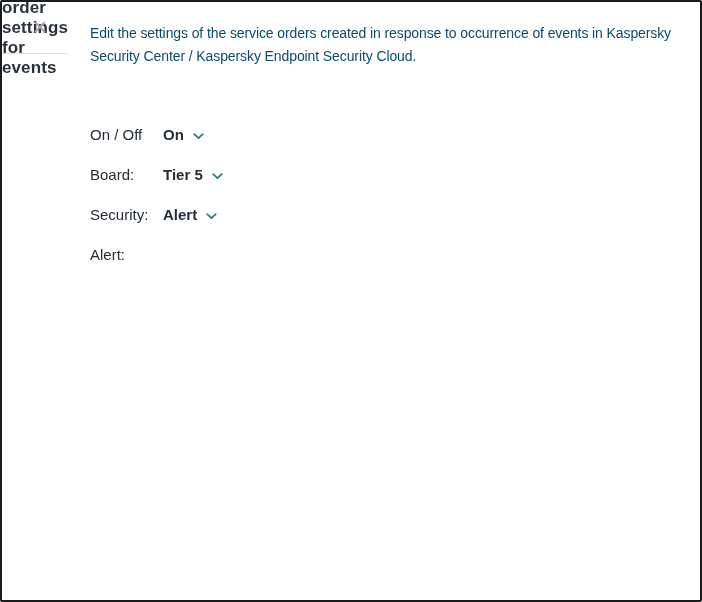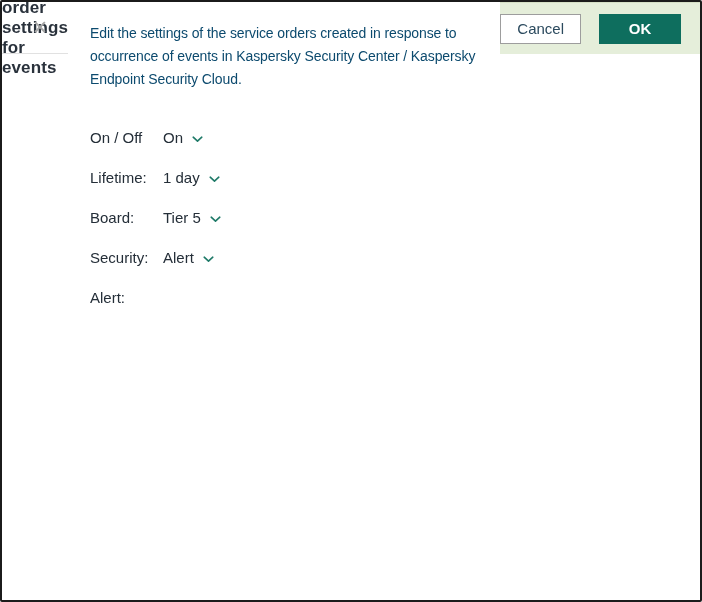--- a/index.html
+++ b/index.html
@@ -45,30 +45,30 @@
   .desc {
     font-size: 14px; line-height: 23px;
     color: #0c4a6e;
     max-width: 668px;
     letter-spacing: -0.1px;
     margin-top: 7px;
   }
   .form { margin-top: 37px; }
   .row {
     height: 40px;
-    display: flex; align-items: flex-start;
+    display: flex; align-items: flex-end;
     font-size: 15px; color: #242e38;
   }
   .label {
     width: 73px; flex: 0 0 73px;
     line-height: 20px;
   }
   .dropdown {
     display: inline-flex; align-items: center;
-    cursor: pointer; line-height: 20px;
+    cursor: pointer; line-height: 20px; font-weight: bold;
   }
   .value { color: #242e38; }
   .chev { margin-left: 9px; margin-top: 2px; }
 
   
   .footer {
     flex: 0 0 52px; height: 52px;
     background: #e5eeda;
     border-top: 1px solid #d6e0c6;
     display: flex; align-items: center; justify-content: flex-end;
@@ -113,29 +113,20 @@
       <div class="row">
         <span class="label">On / Off</span>
         <span class="dropdown">
           <span class="value">On</span>
           <svg class="chev" width="11" height="7" viewBox="0 0 11 7">
             <path d="M1.2 1.2 L5.5 5.2 L9.8 1.2" fill="none" stroke="#1f7a68" stroke-width="1.6" stroke-linecap="round" stroke-linejoin="round"></path>
           </svg>
         </span>
       </div>
 
-      <div class="row">
-        <span class="label">Lifetime:</span>
-        <span class="dropdown">
-          <span class="value">1 day</span>
-          <svg class="chev" width="11" height="7" viewBox="0 0 11 7">
-            <path d="M1.2 1.2 L5.5 5.2 L9.8 1.2" fill="none" stroke="#1f7a68" stroke-width="1.6" stroke-linecap="round" stroke-linejoin="round"></path>
-          </svg>
-        </span>
-      </div>
 
       <div class="row">
         <span class="label">Board:</span>
         <span class="dropdown">
           <span class="value">Tier 5</span>
           <svg class="chev" width="11" height="7" viewBox="0 0 11 7">
             <path d="M1.2 1.2 L5.5 5.2 L9.8 1.2" fill="none" stroke="#1f7a68" stroke-width="1.6" stroke-linecap="round" stroke-linejoin="round"></path>
           </svg>
         </span>
       </div>
@@ -150,18 +141,14 @@
         </span>
       </div>
 
       <div class="row">
         <span class="label">Alert:</span>
       </div>
 
     </div>
   </div>
 
-  <div class="footer">
-    <button class="btn btn-cancel">Cancel</button>
-    <button class="btn btn-ok">OK</button>
-  </div>
 
 </div>
 
 </body></html>

